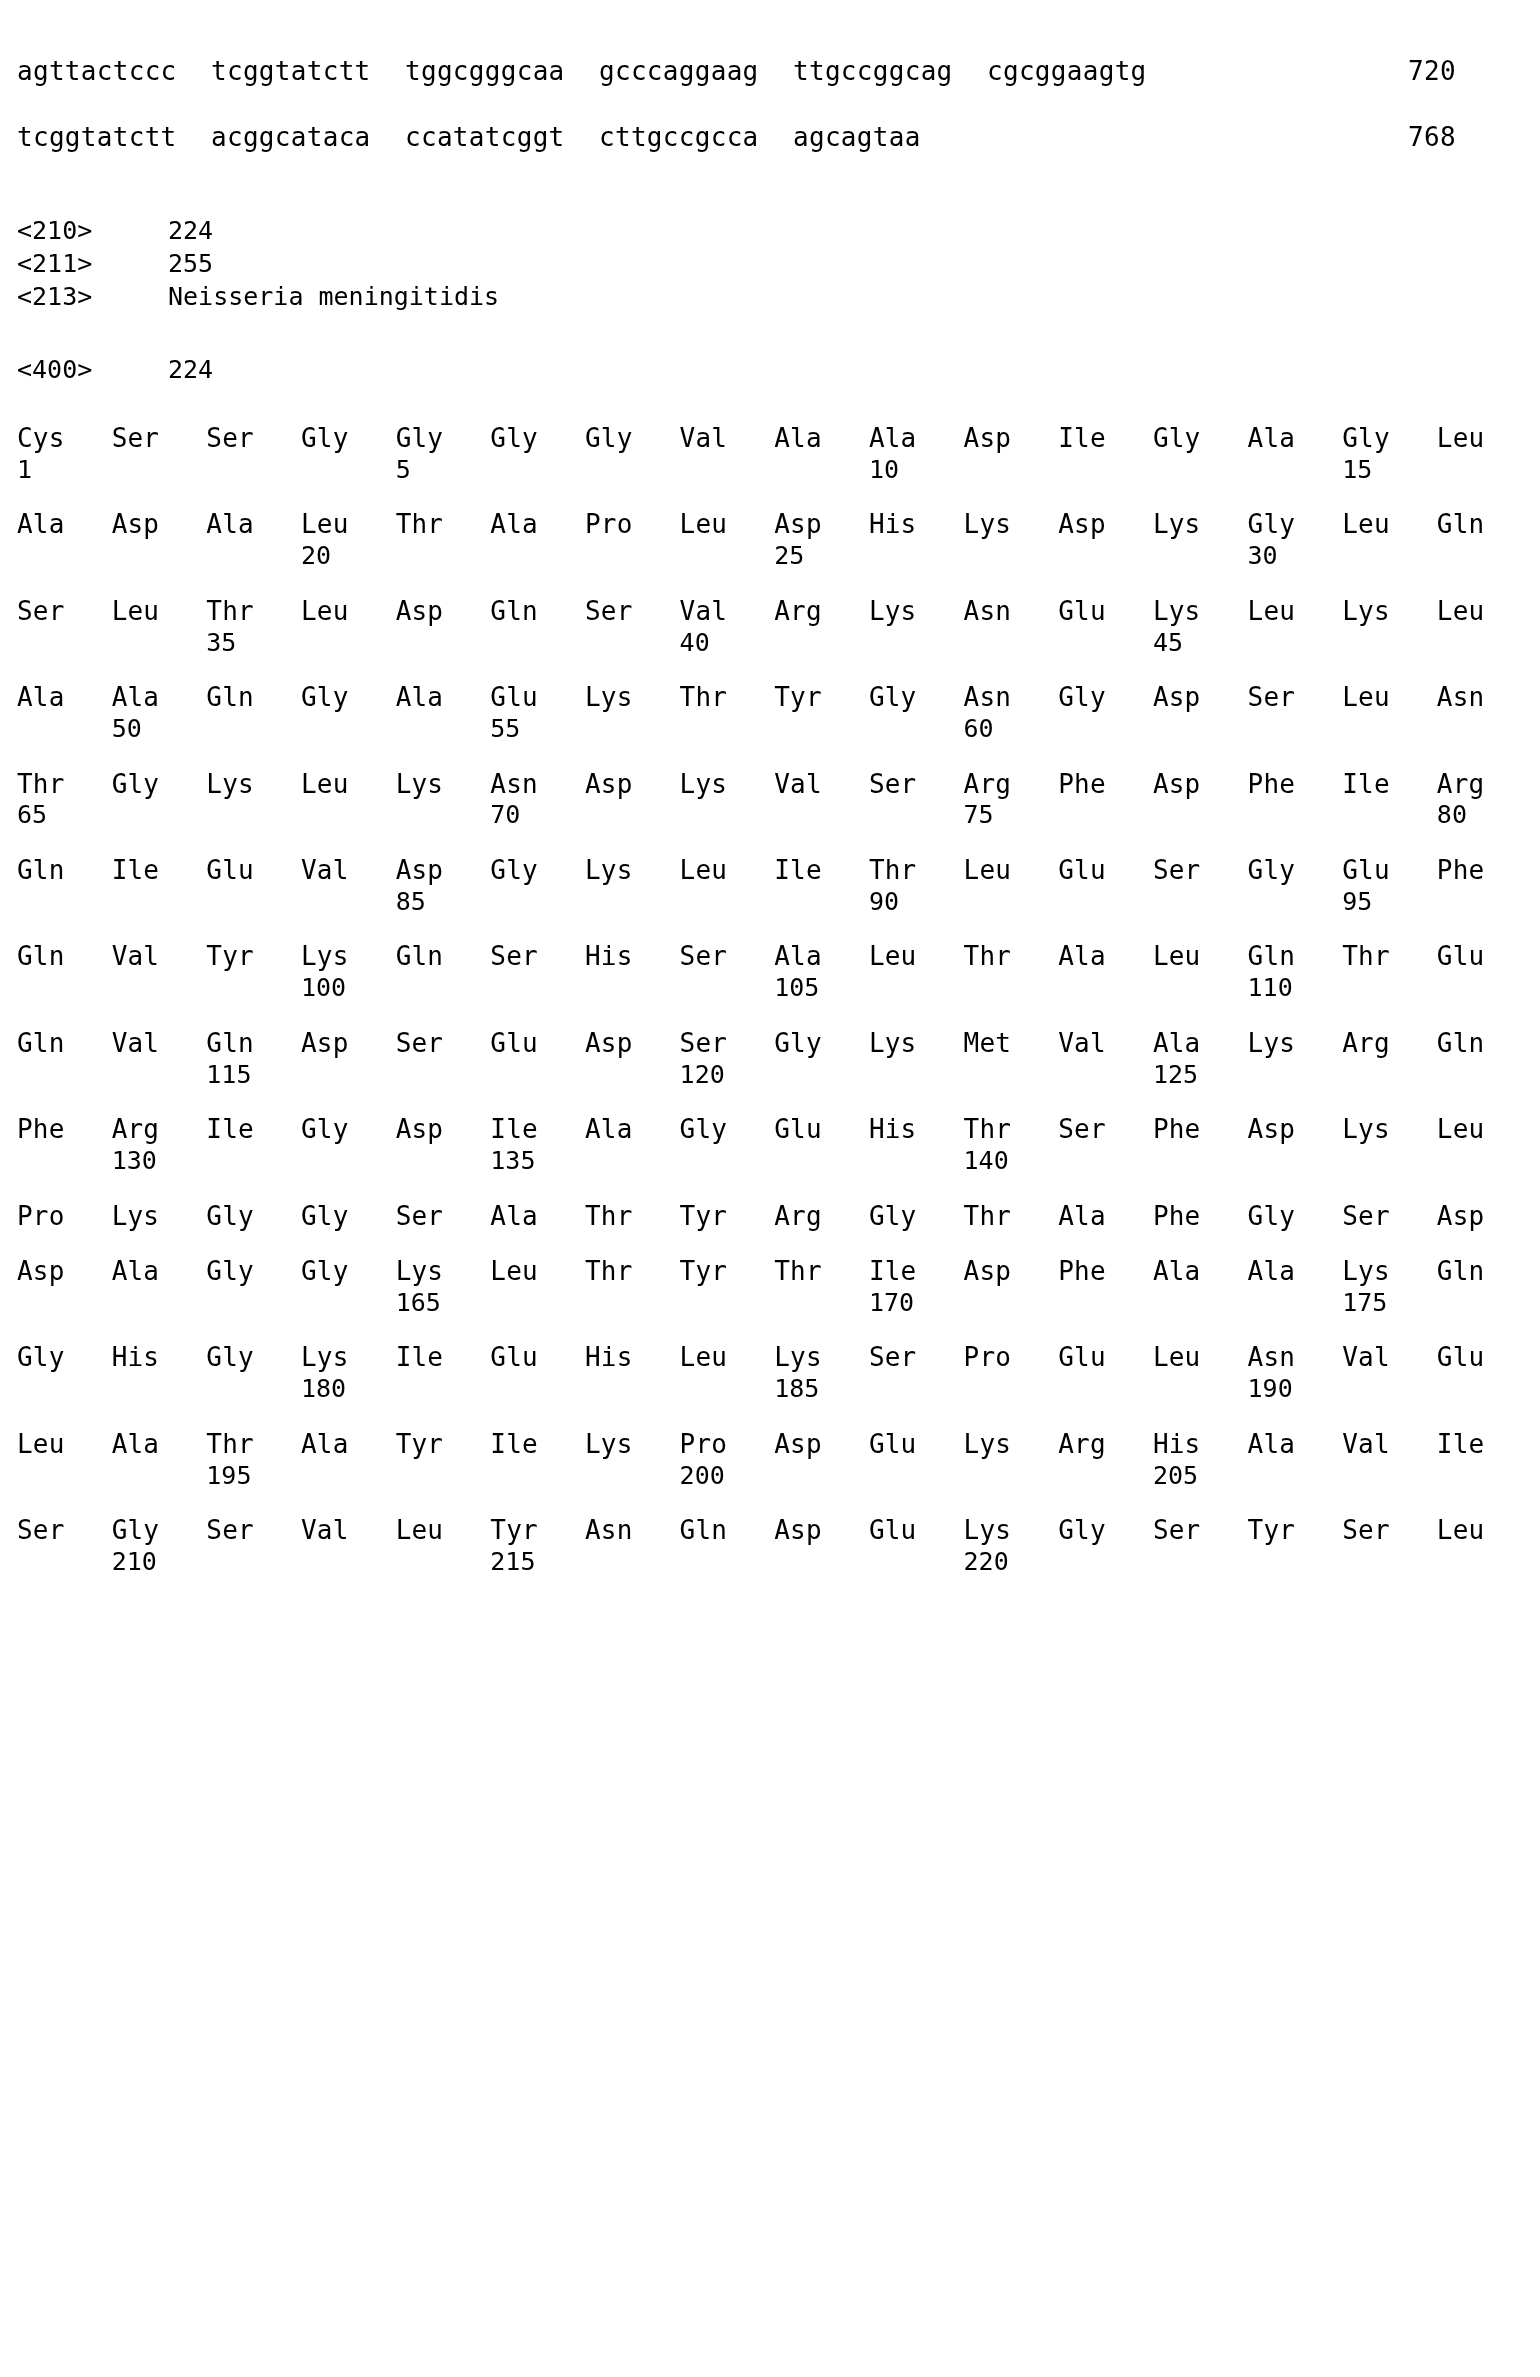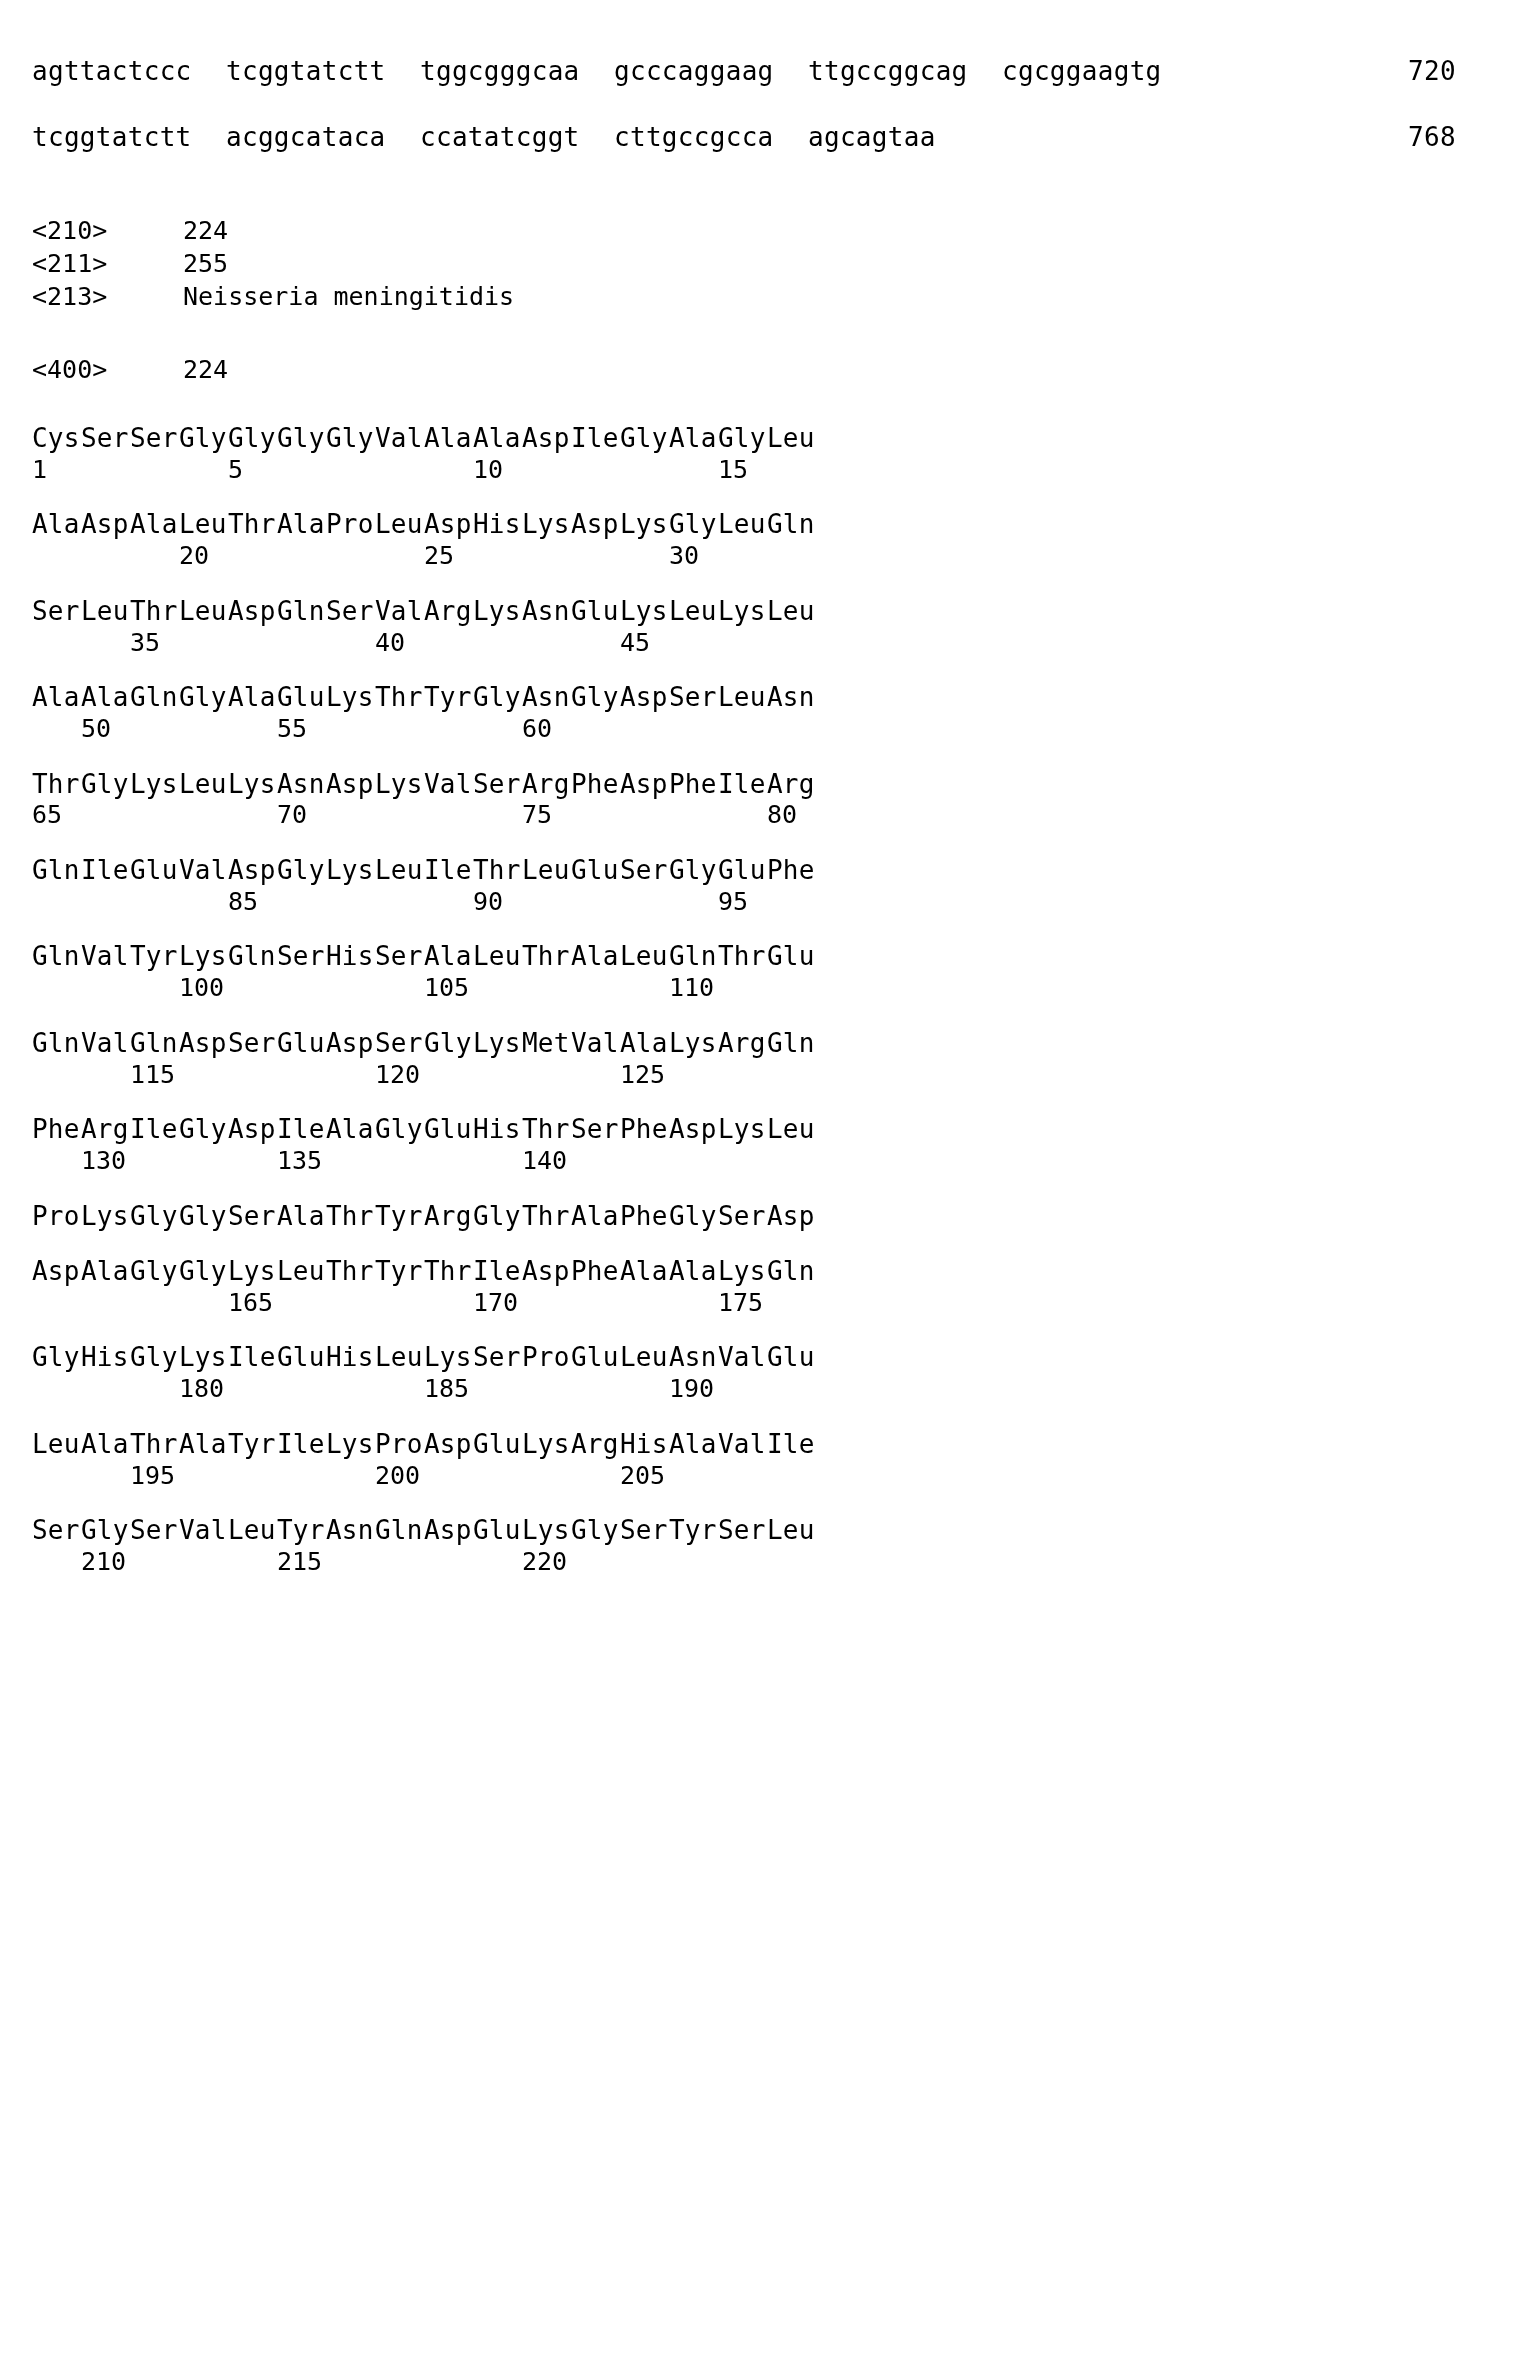--- a/index.html
+++ b/index.html
@@ -10,21 +10,21 @@
   body {
     width: 1540px;
     font-family: "DejaVu Sans Mono", monospace;
     color: #000000;
     -webkit-font-smoothing: antialiased;
   }
   .page {
     width: 1540px;
     min-height: 2377px;
     box-sizing: border-box;
-    padding: 52px 54px 35px 32px;
+    padding: 52px 54px 35px 17px;
     position: relative;
   }
 
   
   .nuc-block {
     margin-bottom: 12px;
   }
   .nuc-line {
     display: flex;
     align-items: baseline;
@@ -74,20 +74,21 @@
   .prot {
     margin-top: 36px;
   }
   .prot-row {
     margin-bottom: 21.6px;
   }
   .prot-res,
   .prot-pos {
     display: flex;
     font-size: 26px;
+    justify-content: space-between;
   }
   .prot-res {
     line-height: 1.30;
     letter-spacing: 0.2px;
   }
   .prot-pos {
     line-height: 1.15;
     height: 31px;
   }
   .prot-res span,

